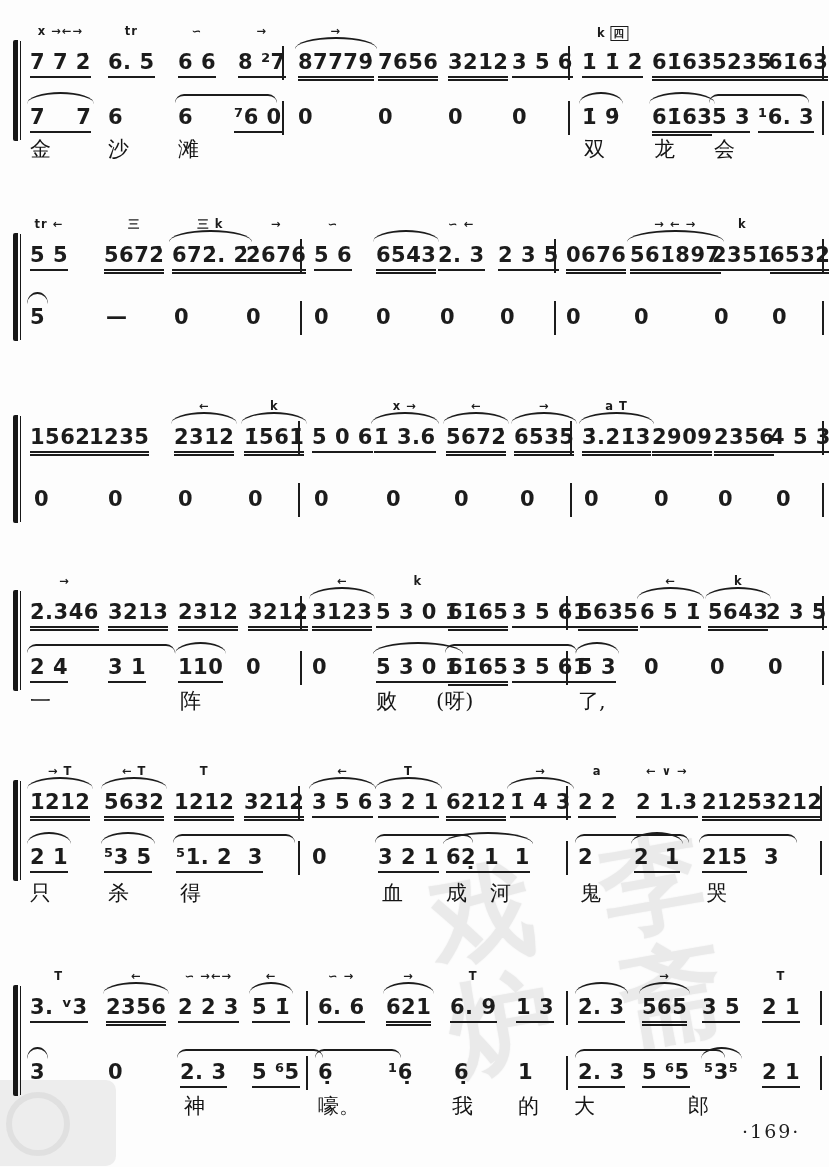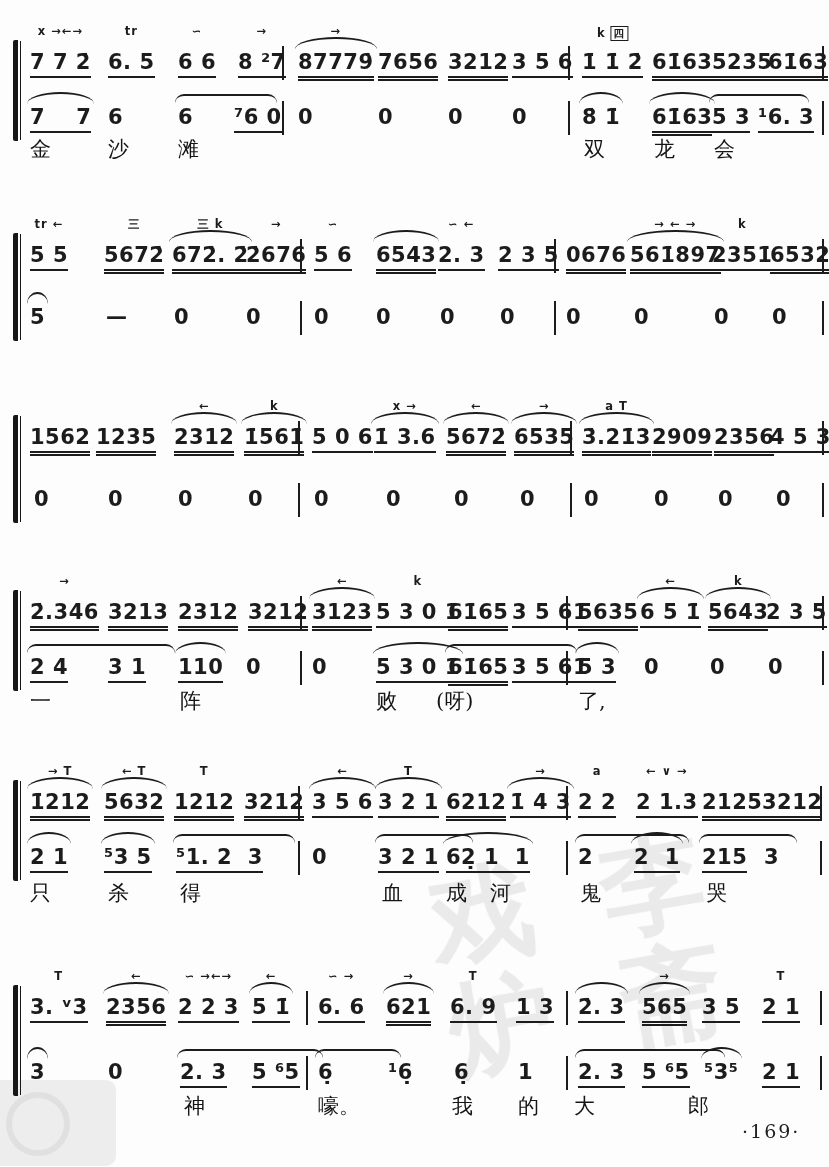--- a/index.html
+++ b/index.html
@@ -103,21 +103,21 @@
     <div class="g" style="left: 30px; top: 105px;"><div class="slur"></div><span class="n u1">7    7</span></div>
     <div class="g" style="left: 108px; top: 105px;"><span class="n">6</span></div>
     <div class="g" style="left: 178px; top: 105px;"><div class="slur flat" style="width: 102px; right: auto;"></div><span class="n">6</span></div>
     <div class="g" style="left: 234px; top: 105px;"><span class="n u1">⁷6 0</span></div>
     <div class="bar" style="left: 282px; top: 101px;"></div>
     <div class="g" style="left: 298px; top: 105px;"><span class="n">0</span></div>
     <div class="g" style="left: 378px; top: 105px;"><span class="n">0</span></div>
     <div class="g" style="left: 448px; top: 105px;"><span class="n">0</span></div>
     <div class="g" style="left: 512px; top: 105px;"><span class="n">0</span></div>
     <div class="bar" style="left: 568px; top: 101px;"></div>
-    <div class="g" style="left: 582px; top: 105px;"><div class="slur"></div><span class="n">8̇ 1̇</span></div>
+    <div class="g" style="left: 582px; top: 105px;"><div class="slur"></div><span class="n">1̇ 9̇</span></div>
     <div class="g" style="left: 652px; top: 105px;"><div class="slur"></div><span class="n u2">61̇63</span></div>
     <div class="g" style="left: 712px; top: 105px;"><div class="slur flat" style="width: 100px; right: auto;"></div><span class="n u1">5 3</span></div>
     <div class="g" style="left: 758px; top: 105px;"><span class="n u1">¹6. 3</span></div>
     <div class="bar" style="left: 822px; top: 101px;"></div>
     <span class="lyr" style="left: 30px; top: 138px;">金</span>
     <span class="lyr" style="left: 108px; top: 138px;">沙</span>
     <span class="lyr" style="left: 178px; top: 138px;">滩</span>
     <span class="lyr" style="left: 584px; top: 138px;">双</span>
     <span class="lyr" style="left: 654px; top: 138px;">龙</span>
     <span class="lyr" style="left: 714px; top: 138px;">会</span>
@@ -147,21 +147,21 @@
     <div class="g" style="left: 440px; top: 305px;"><span class="n">0</span></div>
     <div class="g" style="left: 500px; top: 305px;"><span class="n">0</span></div>
     <div class="bar" style="left: 554px; top: 301px;"></div>
     <div class="g" style="left: 566px; top: 305px;"><span class="n">0</span></div>
     <div class="g" style="left: 634px; top: 305px;"><span class="n">0</span></div>
     <div class="g" style="left: 714px; top: 305px;"><span class="n">0</span></div>
     <div class="g" style="left: 772px; top: 305px;"><span class="n">0</span></div>
     <div class="bar" style="left: 822px; top: 301px;"></div>
     <div class="bracket" style="top: 415px; height: 108px;"></div>
     <div class="g" style="left: 30px; top: 425px;"><span class="n u2">1562</span></div>
-    <div class="g" style="left: 96px; top: 425px;"><span class="n u2">1235</span></div>
+    <div class="g" style="left: 89px; top: 425px;"><span class="n u2">1235</span></div>
     <div class="g" style="left: 174px; top: 425px;"><div class="ann"><span>←</span></div><div class="slur"></div><span class="n u2">2312</span></div>
     <div class="g" style="left: 244px; top: 425px;"><div class="ann"><span>k</span></div><div class="slur"></div><span class="n u2">1̇561̇</span></div>
     <div class="bar" style="left: 298px; top: 421px;"></div>
     <div class="g" style="left: 312px; top: 425px;"><span class="n u1">5 0 6</span></div>
     <div class="g" style="left: 374px; top: 425px;"><div class="ann"><span>x</span><span>→</span></div><div class="slur"></div><span class="n u1">1̇ 3.6</span></div>
     <div class="g" style="left: 446px; top: 425px;"><div class="ann"><span>←</span></div><div class="slur"></div><span class="n u2">5672̇</span></div>
     <div class="g" style="left: 514px; top: 425px;"><div class="ann"><span>→</span></div><div class="slur"></div><span class="n u2">6535</span></div>
     <div class="bar" style="left: 570px; top: 421px;"></div>
     <div class="g" style="left: 582px; top: 425px;"><div class="ann"><span>a</span><span>T</span></div><div class="slur"></div><span class="n u2">3̇.21̇3</span></div>
     <div class="g" style="left: 652px; top: 425px;"><span class="n u2">2909</span></div>

